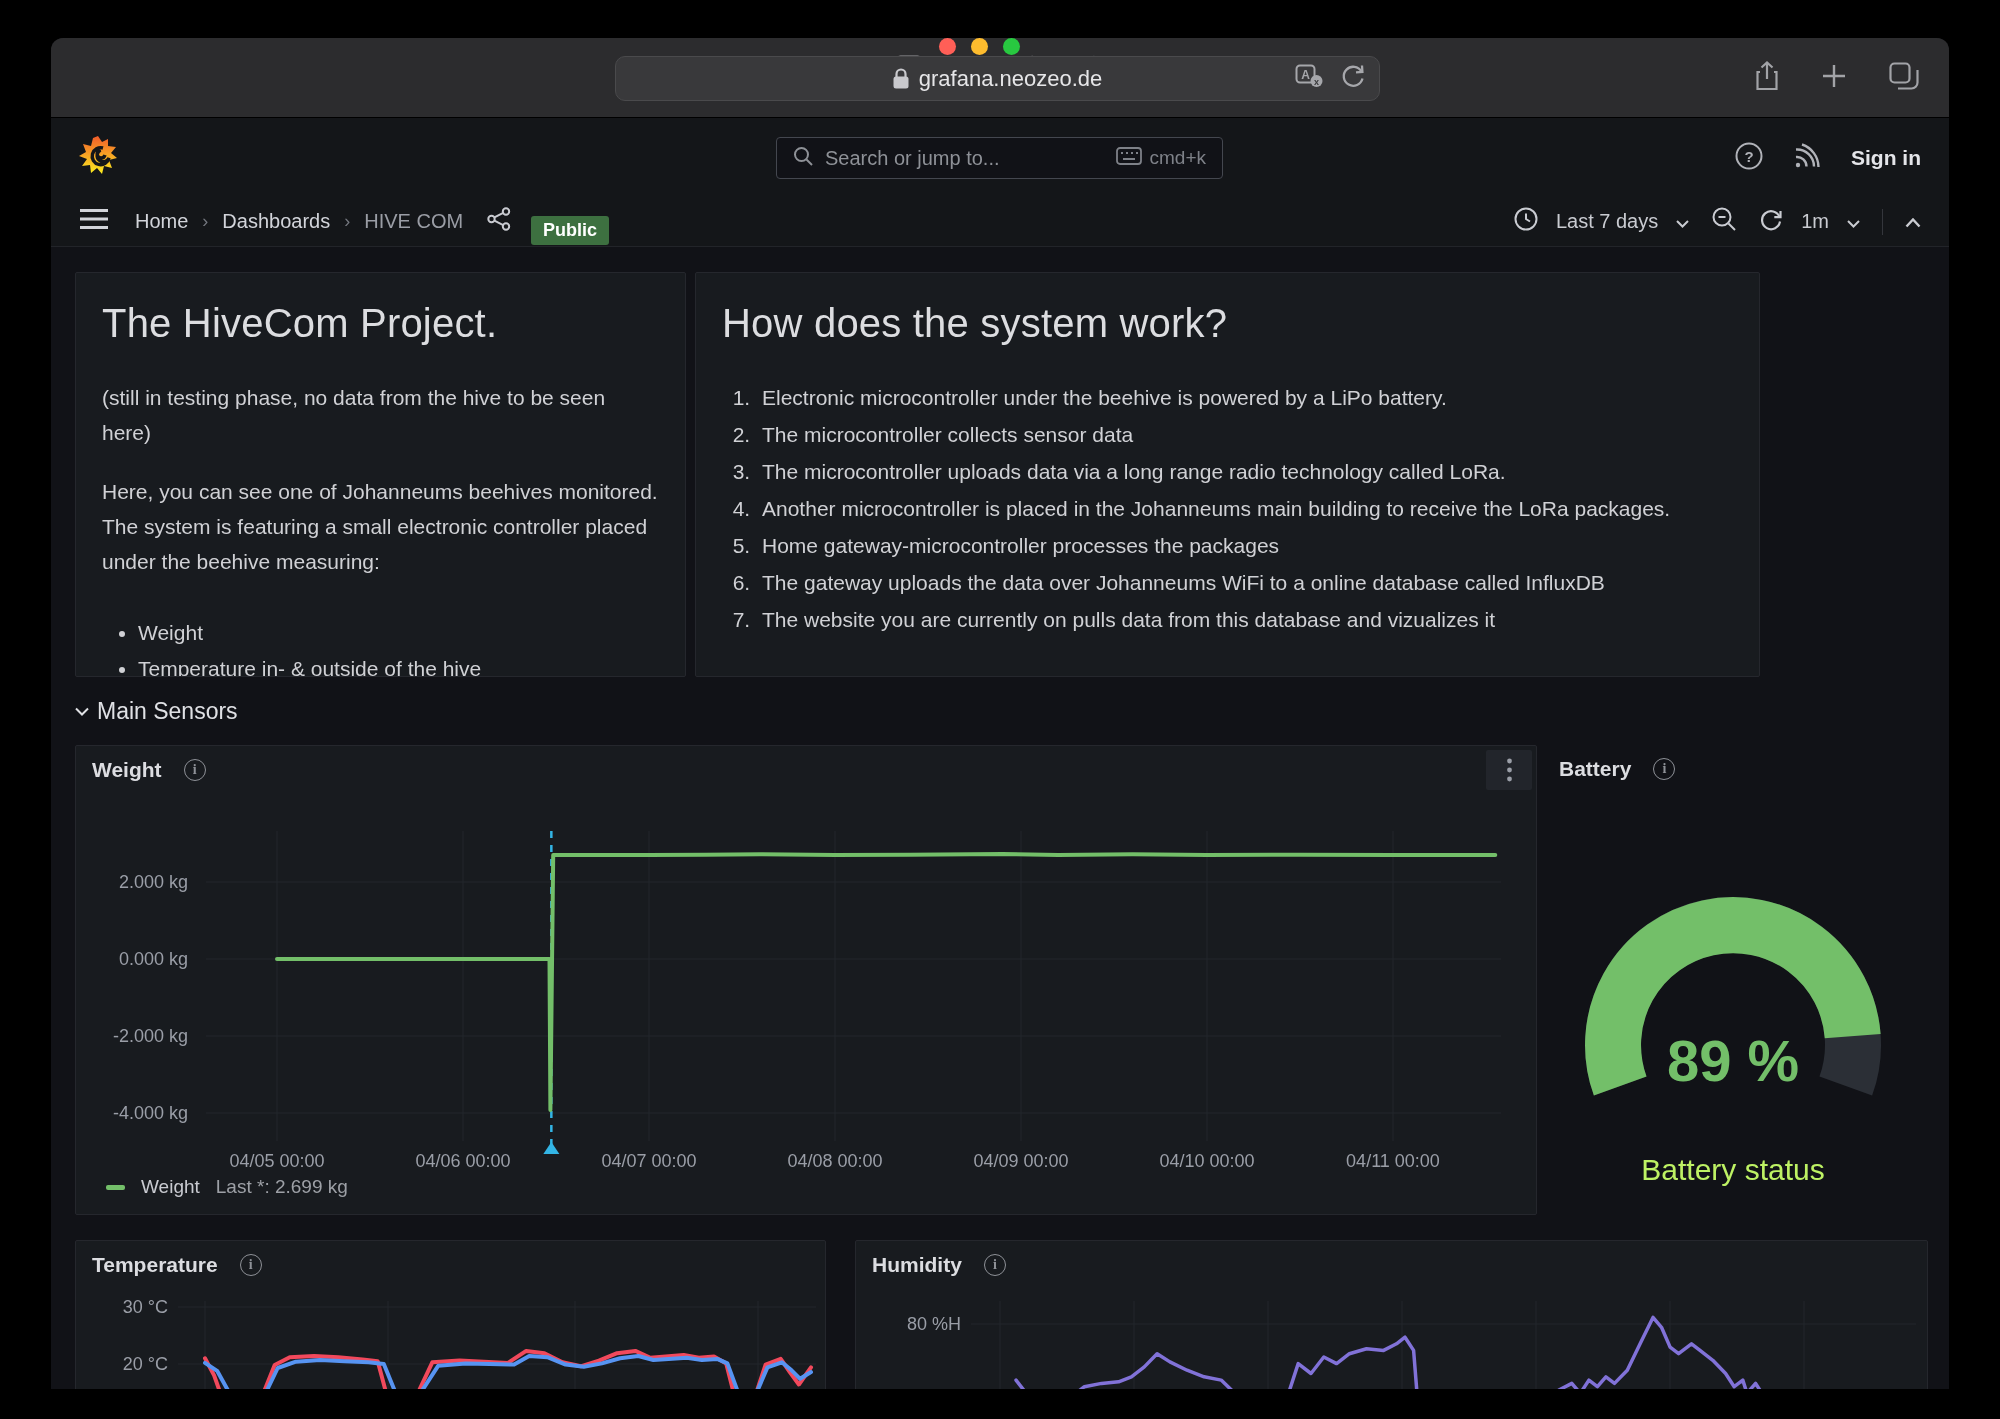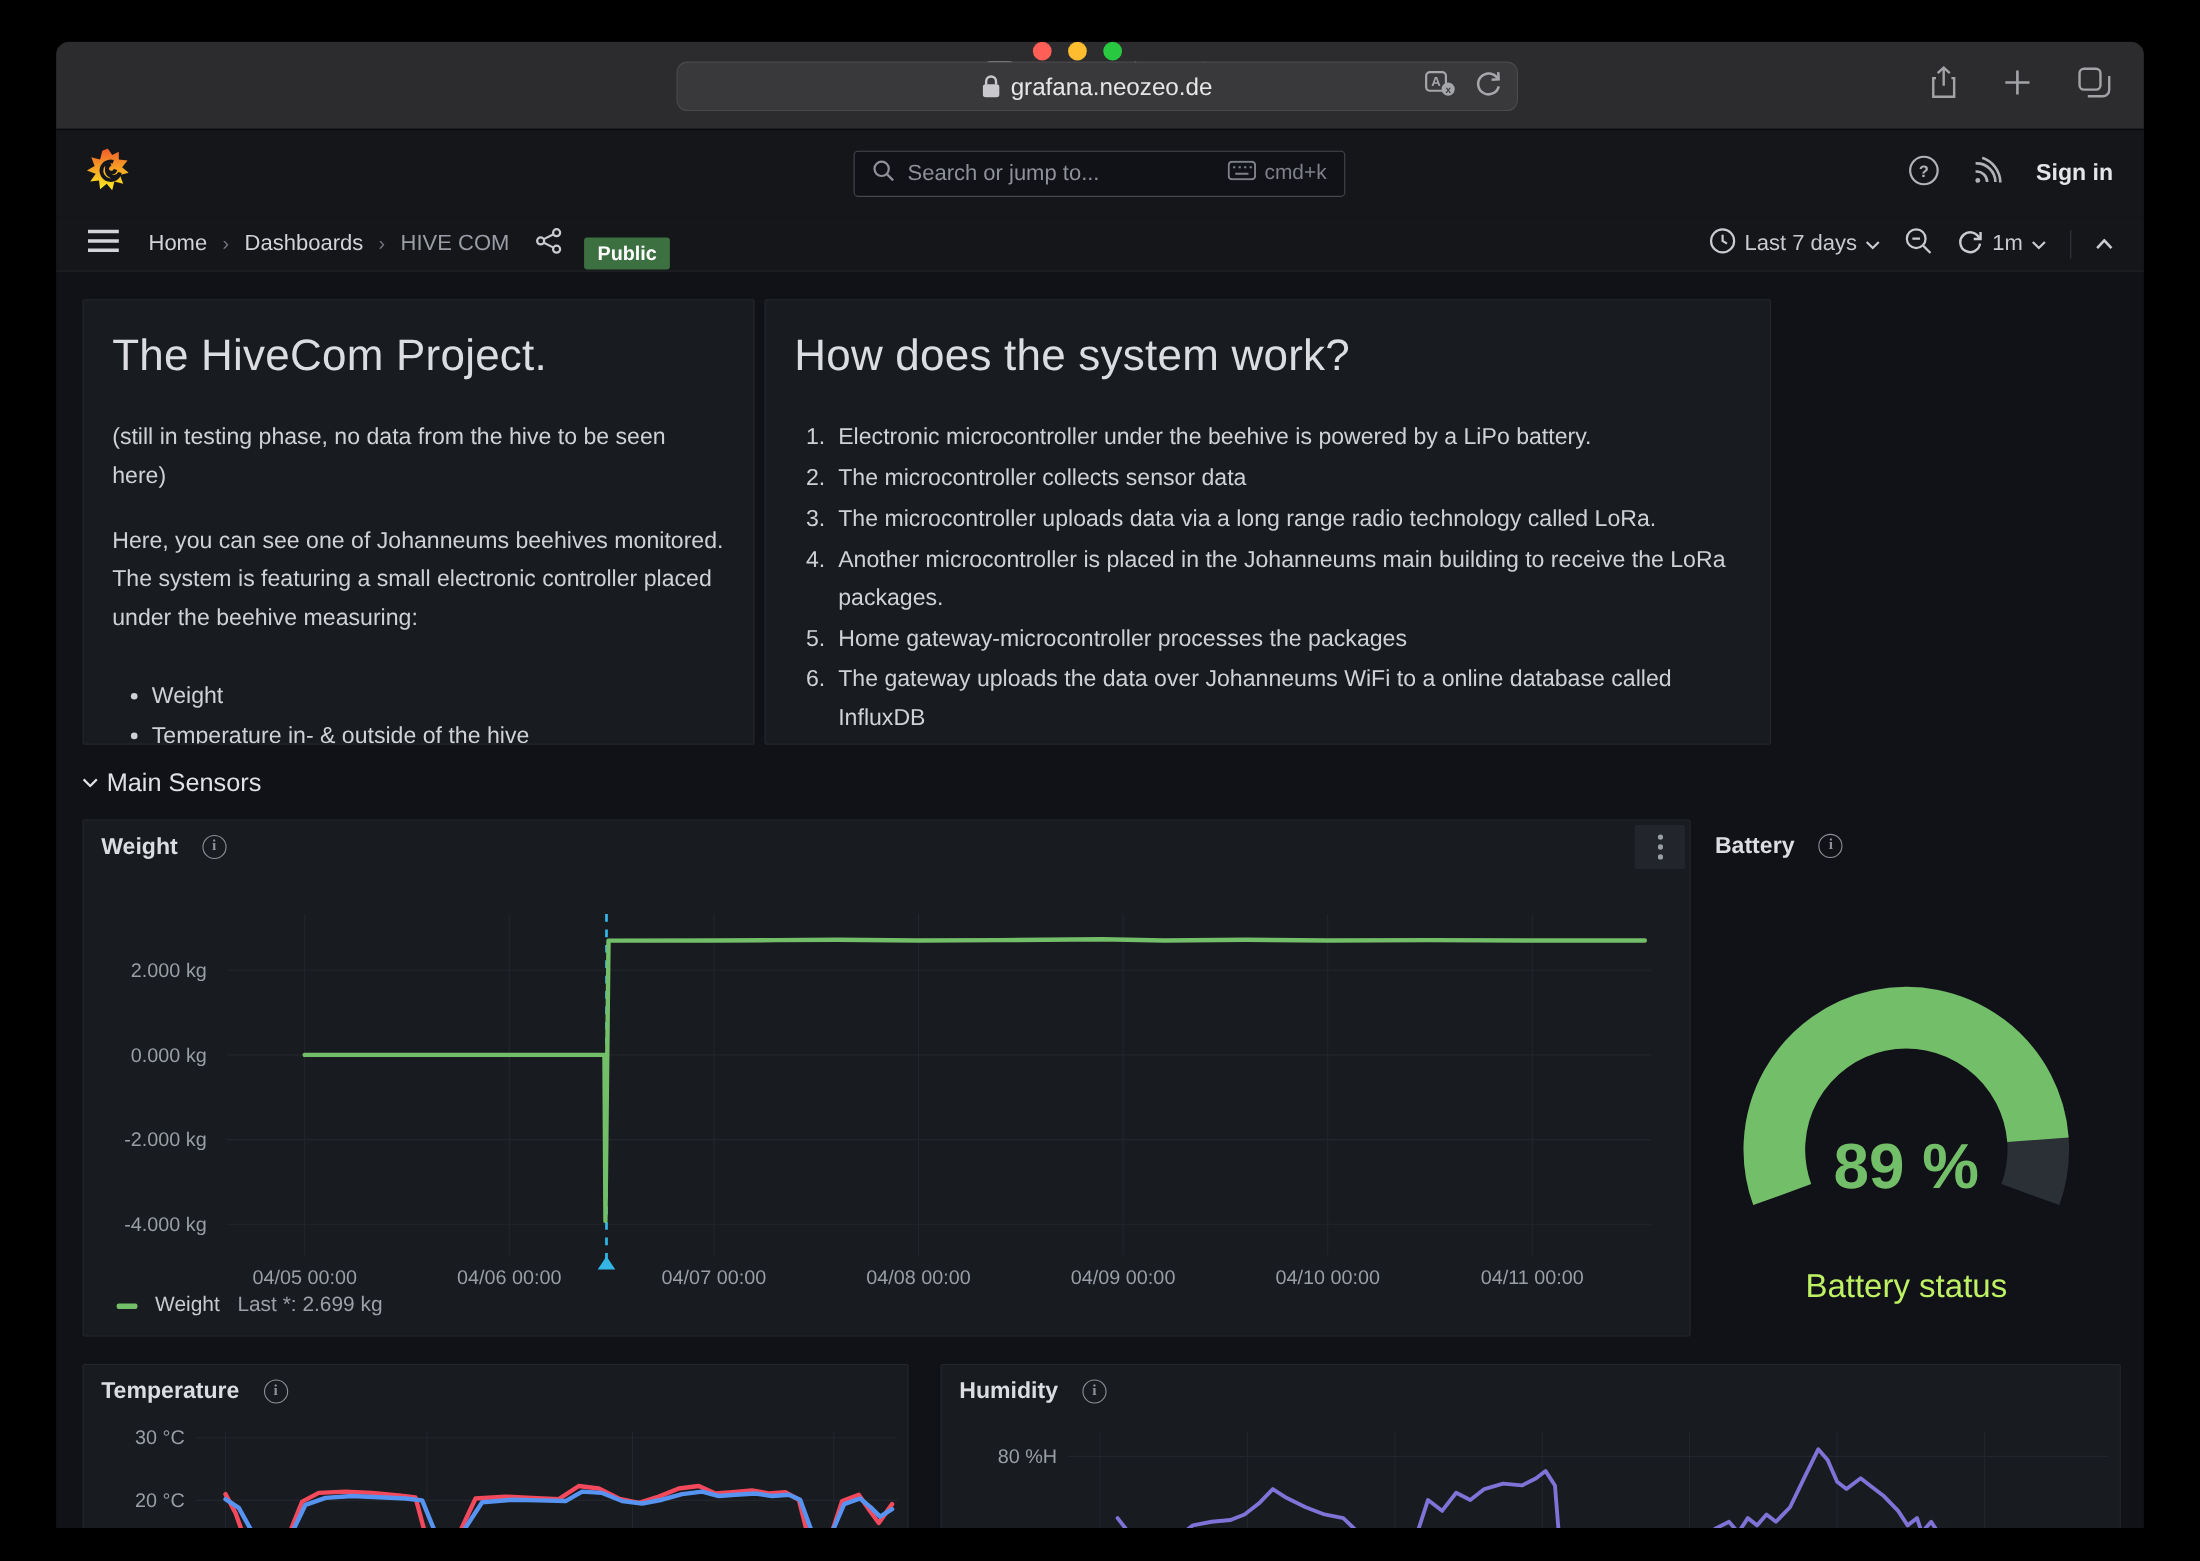--- a/index.html
+++ b/index.html
@@ -39,21 +39,21 @@
   
   .gf-subnav { height:50px; background:#141619; border-bottom:1px solid #222429;
     display:flex; align-items:center; padding:0 28px; color:#c9cbd1; font-size:20px;justify-content:space-between; }
   .crumbs { display:flex; align-items:center; gap:14px; margin-left:26px; }
   .crumb { color:#d2d4da; }
   .crumb-sep { color:#73767e; font-size:18px; }
   .crumb-last { color:#9a9da5; }
   .badge-public { background:#3d7040; color:#fff; font-size:18px; font-weight:700;
     padding:4px 12px; border-radius:3px; margin-left:6px;margin-top:18px; }
   .subnav-right { margin-left:auto; display:flex; align-items:center; gap:22px; color:#c9cbd1; }
-  .subnav-right .grp { display:flex; align-items:center; gap:8px; }
+  .subnav-right .grp { display:flex; align-items:center; gap:18px; }
   .vdiv { width:1px; height:26px; background:#34363c; }
 
   
   .panel { position:absolute; background:#181b1f; border:1px solid #25272d; border-radius:2px; overflow:hidden; }
   .panel-title-row { position:absolute; left:16px; top:12px; display:flex; align-items:center; gap:22px; }
   .panel-title { color:#dcdde1; font-size:21px; font-weight:700; }
   .info-ic { width:22px; height:22px; border:1.5px solid #8e9197; border-radius:50%;
     color:#8e9197; font-size:14px; font-weight:700; display:flex; align-items:center; justify-content:center;
     font-family:"Liberation Serif", serif; }
 
@@ -302,21 +302,21 @@
   <div class="panel text-panel" style="left:24px; top:234px; width:611px; height:405px;">
     <h1>The HiveCom Project.</h1>
     <p>(still in testing phase, no data from the hive to be seen here)</p>
     <p>Here, you can see one of Johanneums beehives monitored. The system is featuring a small electronic controller placed under the beehive measuring:</p>
     <ul>
         <li>Weight</li>
         <li>Temperature in- &amp; outside of the hive</li>
       </ul>
   </div>
 
-  <div class="panel text-panel" style="left:644px; top:234px; width:915px; height:405px;">
+  <div class="panel text-panel" style="left:644px; top:234px; width:1065px; height:405px;">
     <h1>How does the system work?</h1>
     <ol>
         <li>Electronic microcontroller under the beehive is powered by a LiPo battery.</li>
         <li>The microcontroller collects sensor data</li>
         <li>The microcontroller uploads data via a long range radio technology called LoRa.</li>
         <li>Another microcontroller is placed in the Johanneums main building to receive the LoRa packages.</li>
         <li>Home gateway-microcontroller processes the packages</li>
         <li>The gateway uploads the data over Johanneums WiFi to a online database called InfluxDB</li>
         <li>The website you are currently on pulls data from this database and vizualizes it</li>
       </ol>

